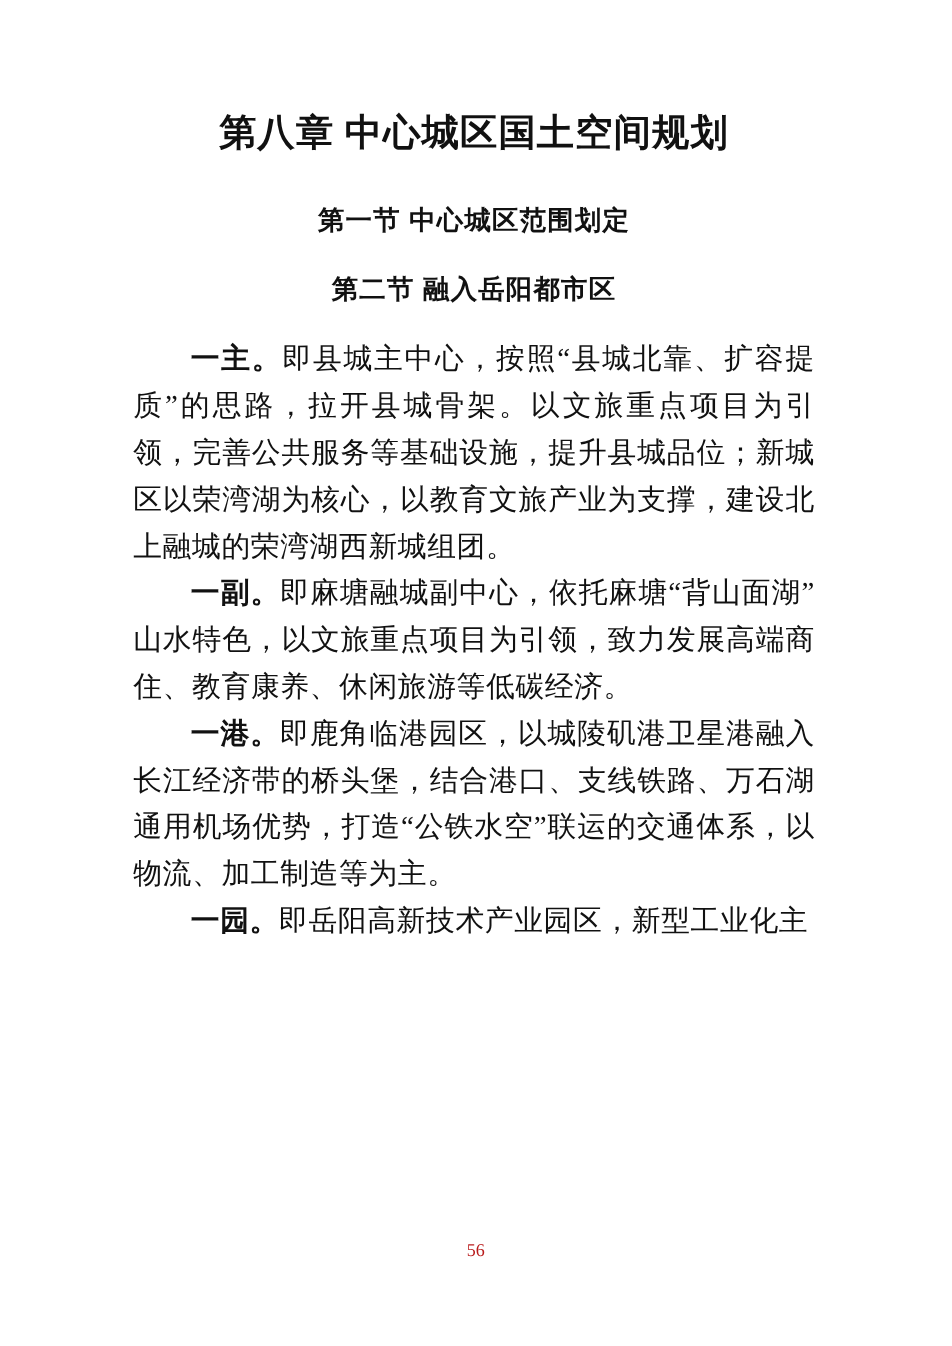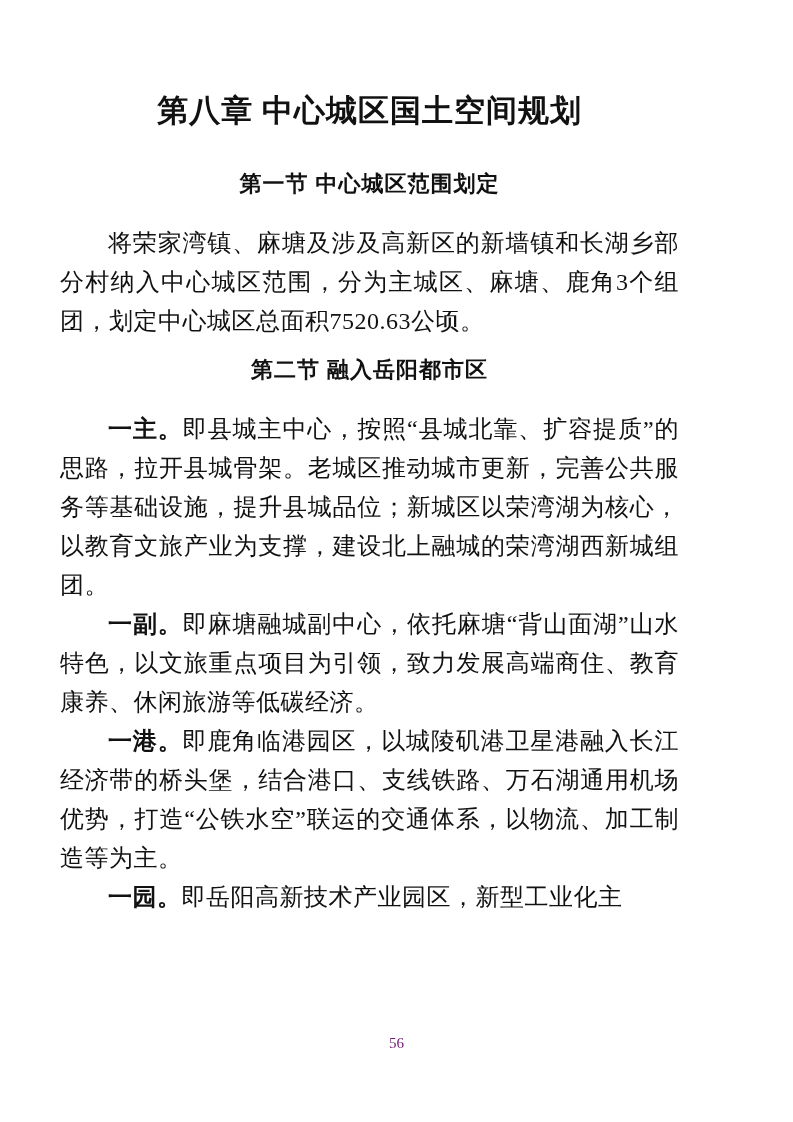--- a/index.html
+++ b/index.html
@@ -12,21 +12,21 @@
     height: 1122px;
     font-family: "Liberation Serif", serif;
     color: #111111;
     overflow: hidden;
   }
   .page {
     position: relative;
     box-sizing: border-box;
     width: 793px;
     height: 1122px;
-    padding: 91px 114px 0 60px;
+    padding: 91px 114px 0 111px;
     background: #ffffff;
   }
   .chapter-title {
     margin: 0 0 36px 0;
     font-family: "Liberation Serif", serif;
     font-size: 31px;
     line-height: 40px;
     font-weight: bold;
     text-align: center;
     letter-spacing: 1px;
@@ -57,41 +57,40 @@
   }
   .page-number {
     position: absolute;
     left: 0;
     right: 0;
     bottom: 70px;
     text-align: center;
     font-family: "Liberation Serif", serif;
     font-size: 15px;
     line-height: 18px;
-    color: #701a75;
+    color: #b91c1c;
   }
 </style>
 </head>
 <body>
 
 <div class="page">
 
   <h1 class="chapter-title">第八章 中心城区国土空间规划</h1>
 
   <section>
     <h2 class="section-heading">第一节 中心城区范围划定</h2>
 
-    <p class="body-para"><span class="lead"></span><span>将荣家湾镇、麻塘及涉及高新区的新墙镇和长湖乡部分村纳入中心城区范围，分为主城区、麻塘、鹿角3个组团，划定中心城区总面积7520.63公顷。</span></p>
   </section>
 
   <section>
     <h2 class="section-heading">第二节 融入岳阳都市区</h2>
 
 
-    <p class="body-para"><span class="lead">一主。</span><span>即县城主中心，按照“县城北靠、扩容提质”的思路，拉开县城骨架。老城区推动城市更新，完善公共服务等基础设施，提升县城品位；新城区以荣湾湖为核心，以教育文旅产业为支撑，建设北上融城的荣湾湖西新城组团。</span></p>
+    <p class="body-para"><span class="lead">一主。</span><span>即县城主中心，按照“县城北靠、扩容提质”的思路，拉开县城骨架。以文旅重点项目为引领，完善公共服务等基础设施，提升县城品位；新城区以荣湾湖为核心，以教育文旅产业为支撑，建设北上融城的荣湾湖西新城组团。</span></p>
 
     <p class="body-para"><span class="lead">一副。</span><span>即麻塘融城副中心，依托麻塘“背山面湖”山水特色，以文旅重点项目为引领，致力发展高端商住、教育康养、休闲旅游等低碳经济。</span></p>
 
     <p class="body-para"><span class="lead">一港。</span><span>即鹿角临港园区，以城陵矶港卫星港融入长江经济带的桥头堡，结合港口、支线铁路、万石湖通用机场优势，打造“公铁水空”联运的交通体系，以物流、加工制造等为主。</span></p>
 
     <p class="body-para"><span class="lead">一园。</span><span>即岳阳高新技术产业园区，新型工业化主</span></p>
   </section>
 
   <footer class="page-number">56</footer>
 

